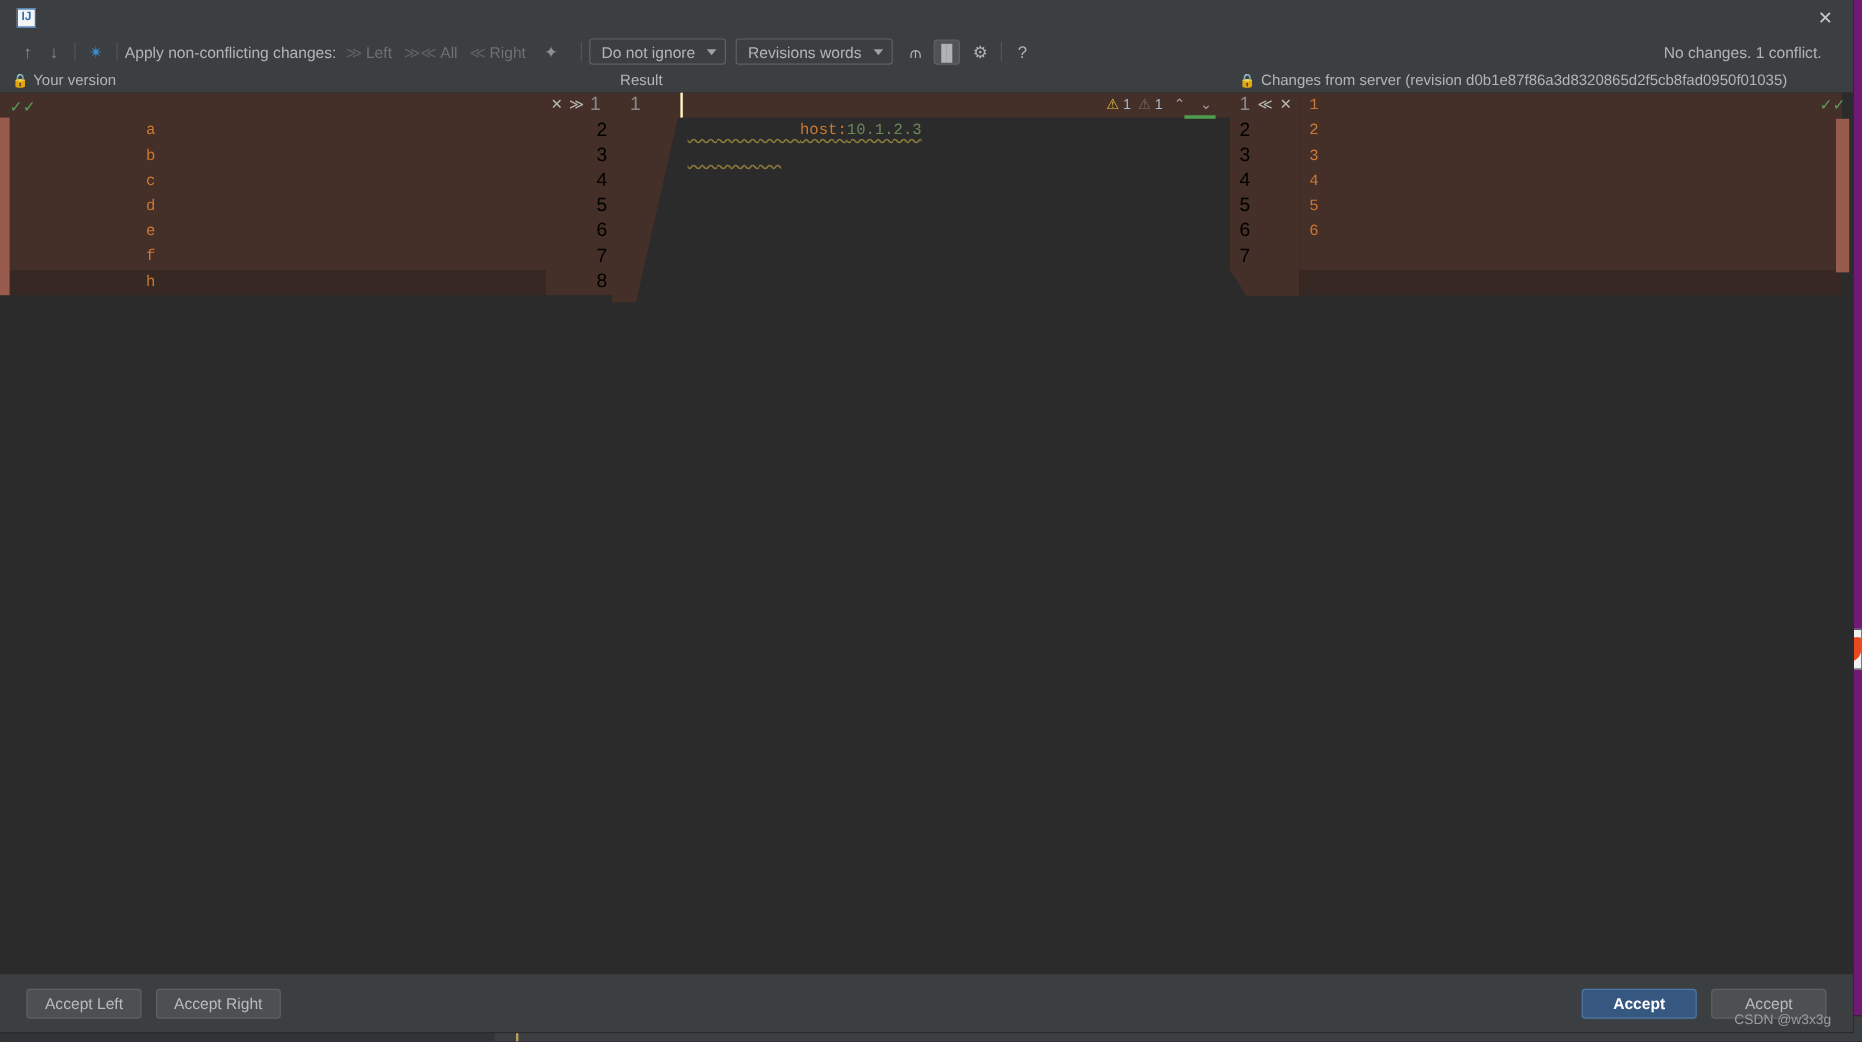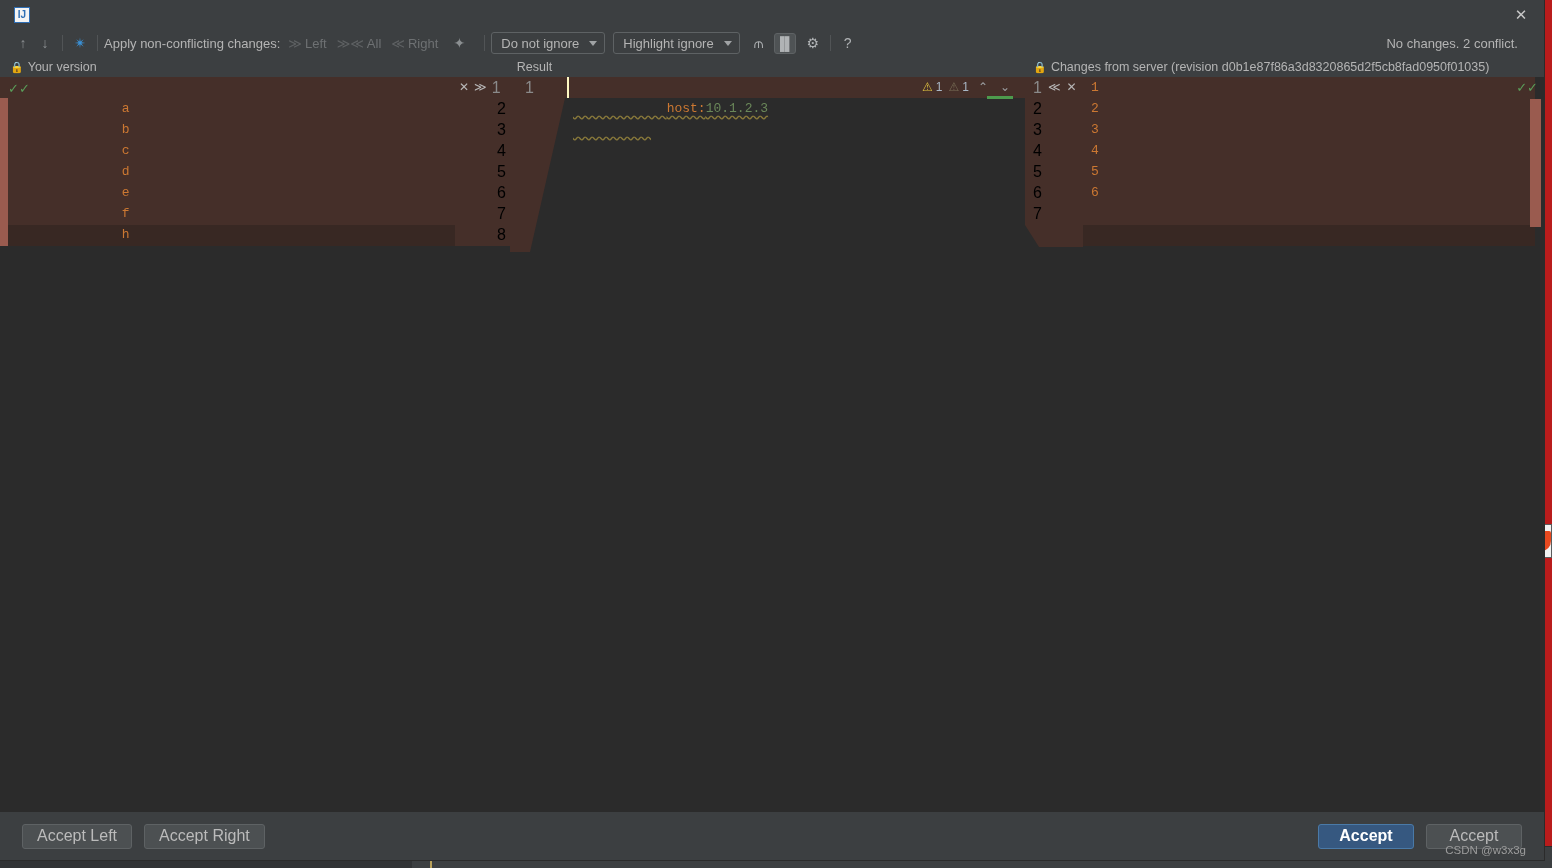--- a/index.html
+++ b/index.html
@@ -2,21 +2,21 @@
 <html><head>
 <meta charset="utf-8">
 <style>
   * { box-sizing: border-box; margin: 0; padding: 0; }
   html, body {
     width: 1552px; height: 868px;
     background: #2b2b2b;
     font-family: "Liberation Sans", sans-serif;
     overflow: hidden;
   }
-  .app { position: relative; width: 1552px; height: 868px; background: #b91c1c; }
+  .app { position: relative; width: 1552px; height: 868px; background: #701a75; }
 
   
   .bg-strip-left {
     position: absolute; left: 0; top: 0; width: 10px; height: 868px;
     background: #3c3f41;
   }
   .bg-left-chunk {
     position: absolute; left: 0; width: 9px; background: #313335;
     border-bottom: 1px solid #2b2b2b;
   }
@@ -182,21 +182,21 @@
 
   
   .buttonbar {
     height: 48px; background: #3c3f41; flex: 0 0 auto;
     display: flex; align-items: center; position: relative; padding: 0 22px;
     gap: 12px;
   }
   .btn {
     height: 25px; min-width: 96px; padding: 0 14px;
     border: 1px solid #5e6264; border-radius: 3px;
-    background: #4c5052; color: #bbbbbb; font-size: 16px;
+    background: #4c5052; color: #bbbbbb; font-size: 13px;
     display: flex; align-items: center; justify-content: center;
   }
   .btn.primary { background: #365880; border-color: #4a7aa8; color: #ffffff; font-weight: bold; }
   .right-btns { position: absolute; right: 22px; display: flex; gap: 12px; align-items: center; }
   .watermark {
     position: absolute; right: 18px; bottom: 4px;
     font-size: 11.5px; color: #9c9c9c; font-family: "Liberation Sans", sans-serif;
   }
 </style>
 </head>
@@ -246,31 +246,31 @@
         <span>Right</span>
       </div>
       <div class="tb-icon" style="margin-right:8px;">✦</div>
       <div class="tb-sep"></div>
 
       <div class="combo">
         <span class="txt">Do not ignore</span>
         <span class="arrow"></span>
       </div>
       <div class="combo">
-        <span class="txt">Highlight ignore</span>
+        <span class="txt">Revisions words</span>
         <span class="arrow"></span>
       </div>
 
       <div class="tb-toggle" style="color:#b0b3b5;font-size:14px;">⫙</div>
       <div class="tb-toggle active" style="color:#b0b3b5;font-size:13px;margin-left:4px;">▐▌</div>
       <div class="tb-toggle" style="color:#b0b3b5;font-size:14px;margin-left:6px;">⚙</div>
       <div class="tb-sep"></div>
       <div class="tb-icon" style="font-size:14px;color:#b0b3b5;">?</div>
 
-      <div class="status-right">No changes. 2 conflict.</div>
+      <div class="status-right">No changes. 1 conflict.</div>
     </div>
 
     <div class="pane-headers">
       <div class="ph" style="margin-left:10px;">
         <span class="lock-ico">🔒</span>
         <span>Your version</span>
       </div>
       <div class="ph" style="margin-left:420px;text-align:right;">
         <span>Result</span>
       </div>

